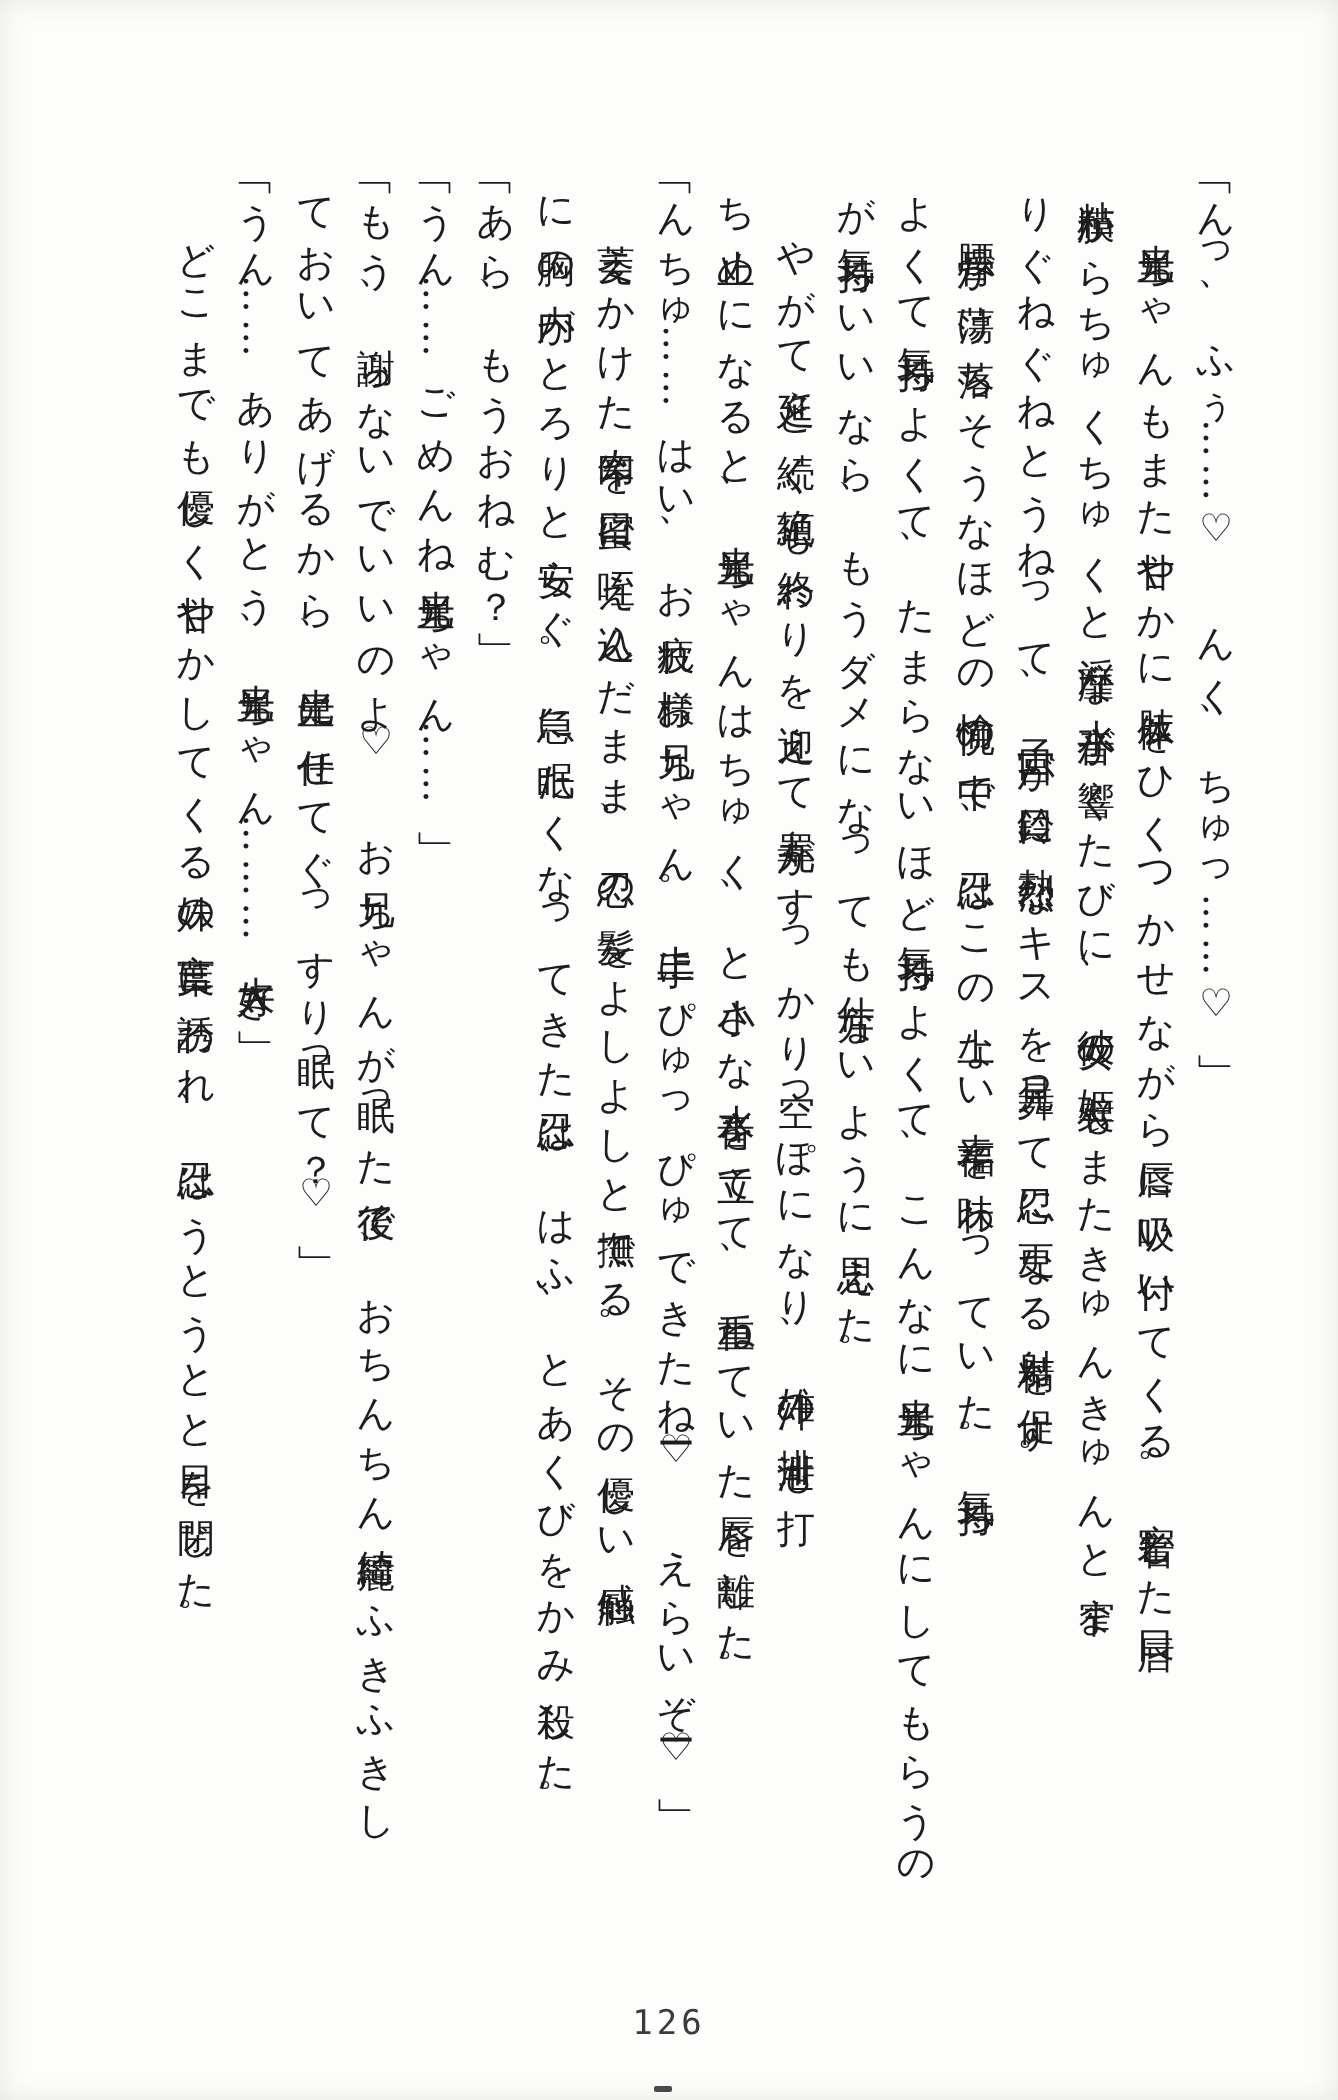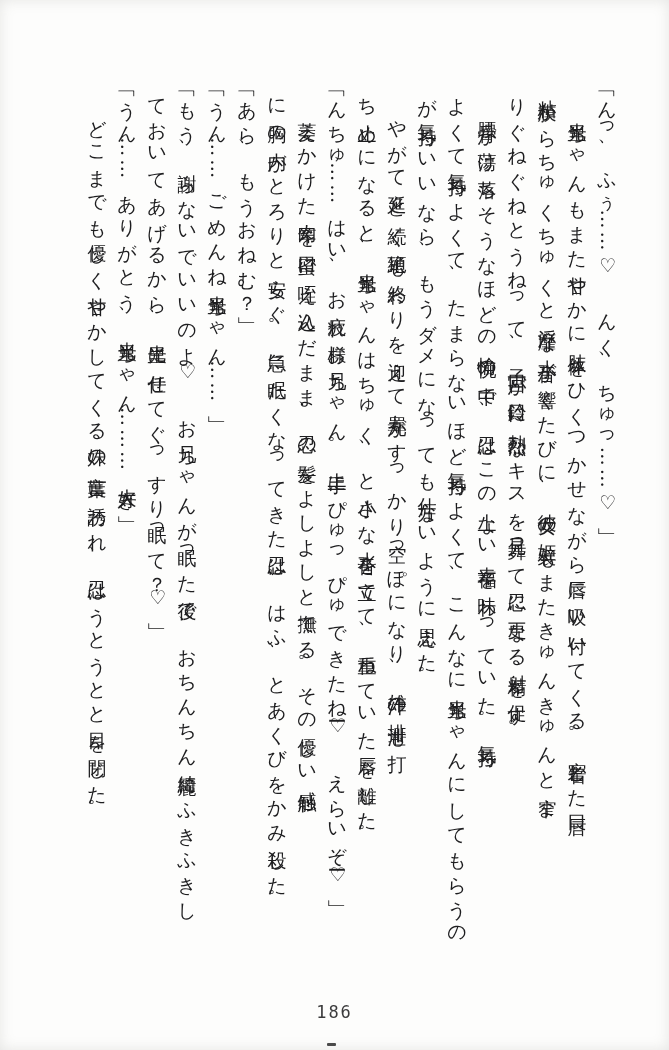--- a/index.html
+++ b/index.html
@@ -82,16 +82,16 @@
     <p class="text-line">　萎えかけた肉竿を蜜口に咥え込んだまま、忍の髪をよしよしと撫でる。その優しい感触</p>
     <p class="text-line">に胸の内がとろりと安らぐ。急に眠たくなってきた忍は、はふ、とあくびをかみ殺した。</p>
     <p class="text-line">「あら、もうおねむ？」</p>
     <p class="text-line">「うん……ごめんね光里ちゃん……」</p>
     <p class="text-line">「もう、謝らないでいいのよ♡　お兄ちゃんが眠った後で、おちんちん綺麗にふきふきし</p>
     <p class="text-line">ておいてあげるから、光里に任せてぐっすり眠って？♡」</p>
     <p class="text-line">「うん……ありがとう、光里ちゃん………大好き」</p>
     <p class="text-line">　どこまでも優しく甘やかしてくる妹の言葉に誘われ、忍はうとうとと目を閉じた。</p>
   </div>
 
-  <div class="page-number">186</div>
+  <div class="page-number">126</div>
   <div class="page-ornament-dash"></div>
 
 </div>
 
 </body></html>

